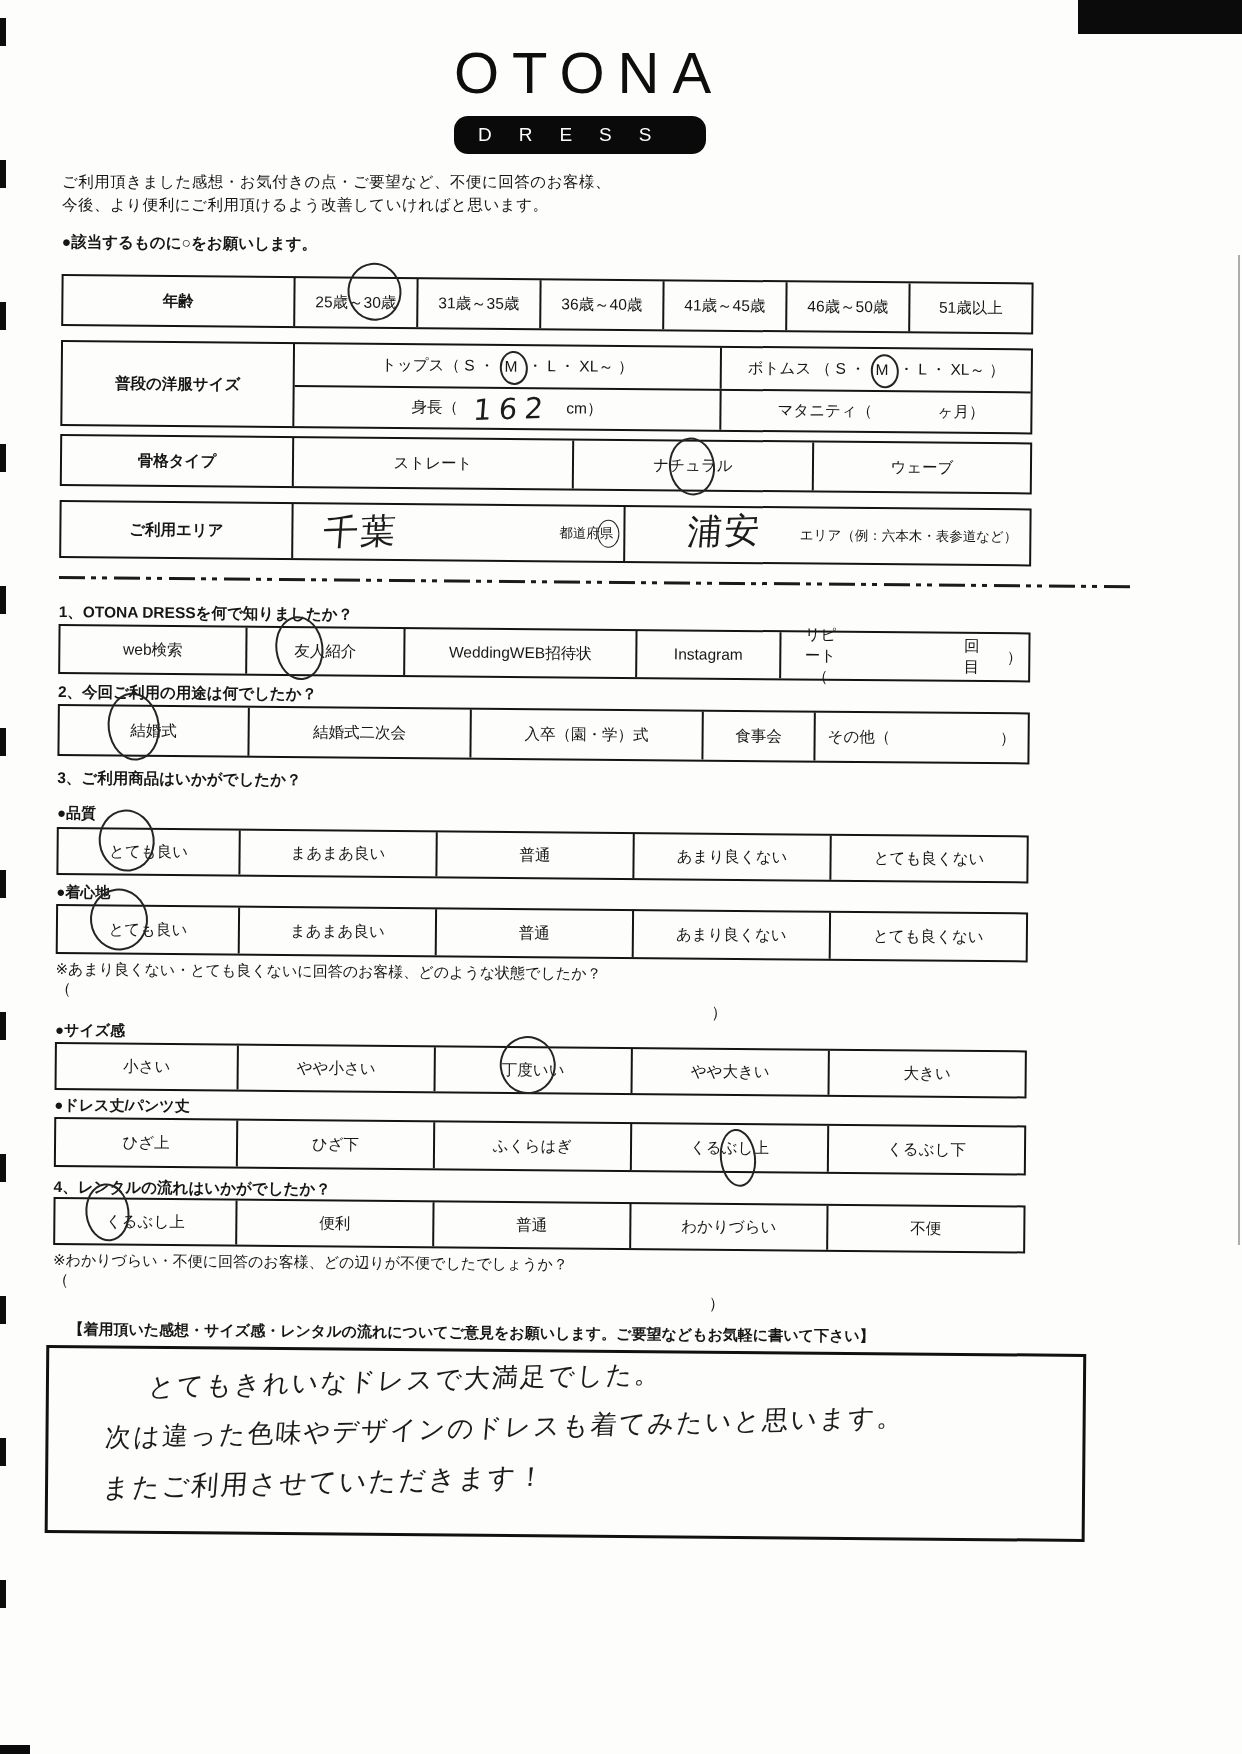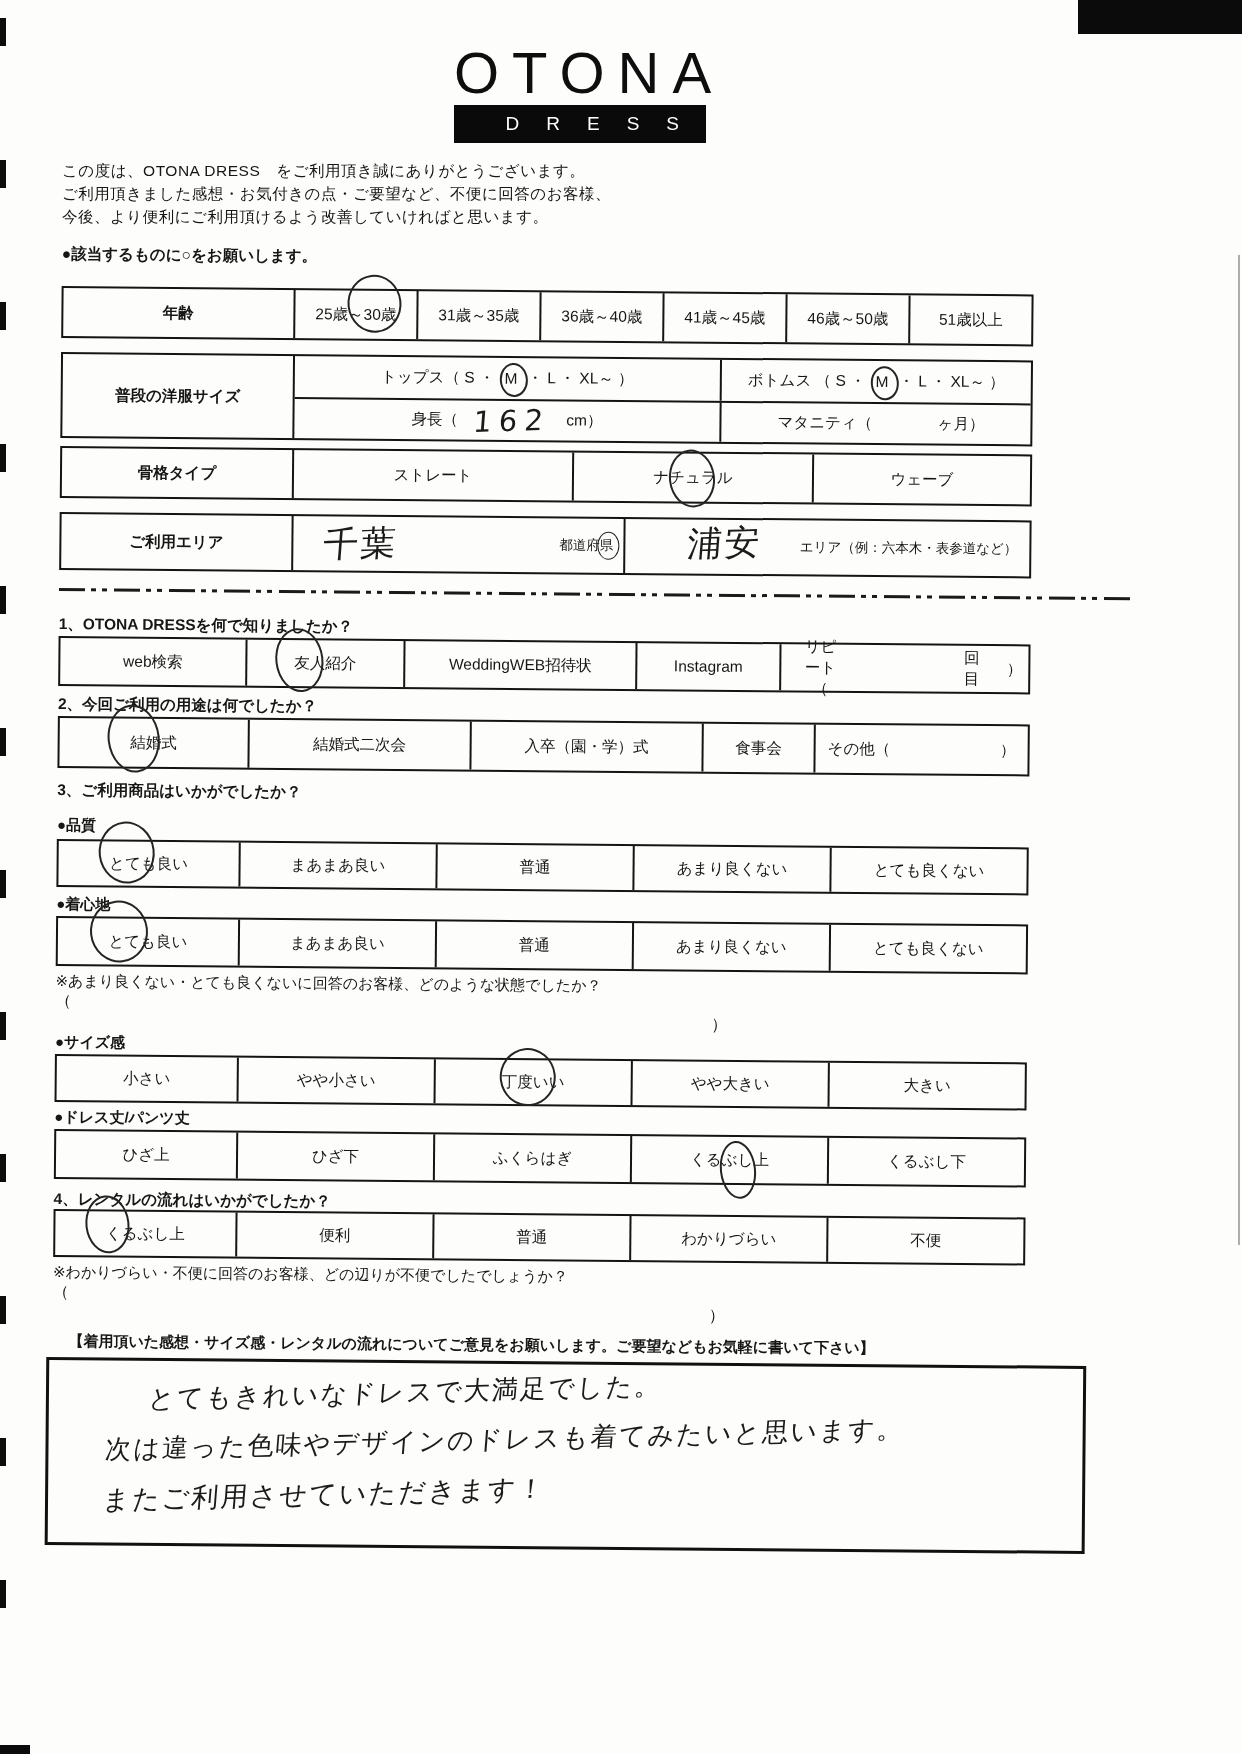--- a/index.html
+++ b/index.html
@@ -8,24 +8,24 @@
     position:relative; overflow:hidden; background:#fdfdfb;
     font-family:"Liberation Sans","DejaVu Sans",sans-serif; color:#161616;
   }
   .tick { position:absolute; left:0; width:6px; height:28px; background:#0d0d0d; }
   .corner-tr { position:absolute; top:0; right:0; width:164px; height:34px; background:#0b0b0b; }
   .corner-bl { position:absolute; bottom:0; left:0; width:30px; height:9px; background:#0b0b0b; }
   .edge-r { position:absolute; top:255px; right:2px; width:2px; height:990px; background:rgba(25,25,25,.35); }
 
   .wrap { position:absolute; left:62px; top:0; width:1120px; }
 
-  .logo { margin:42px 0 0 392px; width:252px; text-align:right; }
+  .logo { margin:42px 0 0 392px; width:252px; text-align:left; }
   .logo-top { font-size:58px; font-weight:400; letter-spacing:13px; color:#0e0e0e; line-height:62px; }
-  .logo-bar { margin-top:1px; background:#0a0a0a; color:#fff; height:38px; line-height:38px;
-              font-size:19px; letter-spacing:27px; padding-left:24px; }
+  .logo-bar { margin-top:12px; background:#0a0a0a; color:#fff; height:38px; line-height:38px;
+              font-size:19px; letter-spacing:27px; padding-left:24px;border-radius:14px; }
 
   .intro { margin-top:16px; font-size:15.5px; line-height:23px; letter-spacing:.5px; }
 
   .form-body { margin-top:16px; transform:rotate(0.5deg); transform-origin:0 0; }
   .bold { font-weight:bold; }
   .h15 { font-size:15.5px; line-height:20px; }
 
   .tbl { display:flex; border:2.5px solid #141414; width:972px; background:transparent; }
   .c { position:relative; display:flex; align-items:center; justify-content:center;
        font-size:15.5px; padding:0 6px; text-align:center; }
@@ -86,21 +86,20 @@
 <div class="tick" style="top:1580px"></div>
 
 <div class="wrap">
 
   <div class="logo">
     <div class="logo-top">OTONA</div>
     <div class="logo-bar">DRESS</div>
   </div>
 
   <div class="intro">
-    <div>この度は、OTONA DRESS　をご利用頂き誠にありがとうございます。</div>
     <div>ご利用頂きました感想・お気付きの点・ご要望など、不便に回答のお客様、</div>
     <div>今後、より便利にご利用頂けるよう改善していければと思います。</div>
   </div>
 
   <div class="form-body">
 
     <div class="bold h15">●該当するものに○をお願いします。</div>
 
     <div class="tbl" style="margin-top:22px;height:52px">
       <div class="c head" style="width:230px">年齢</div>

